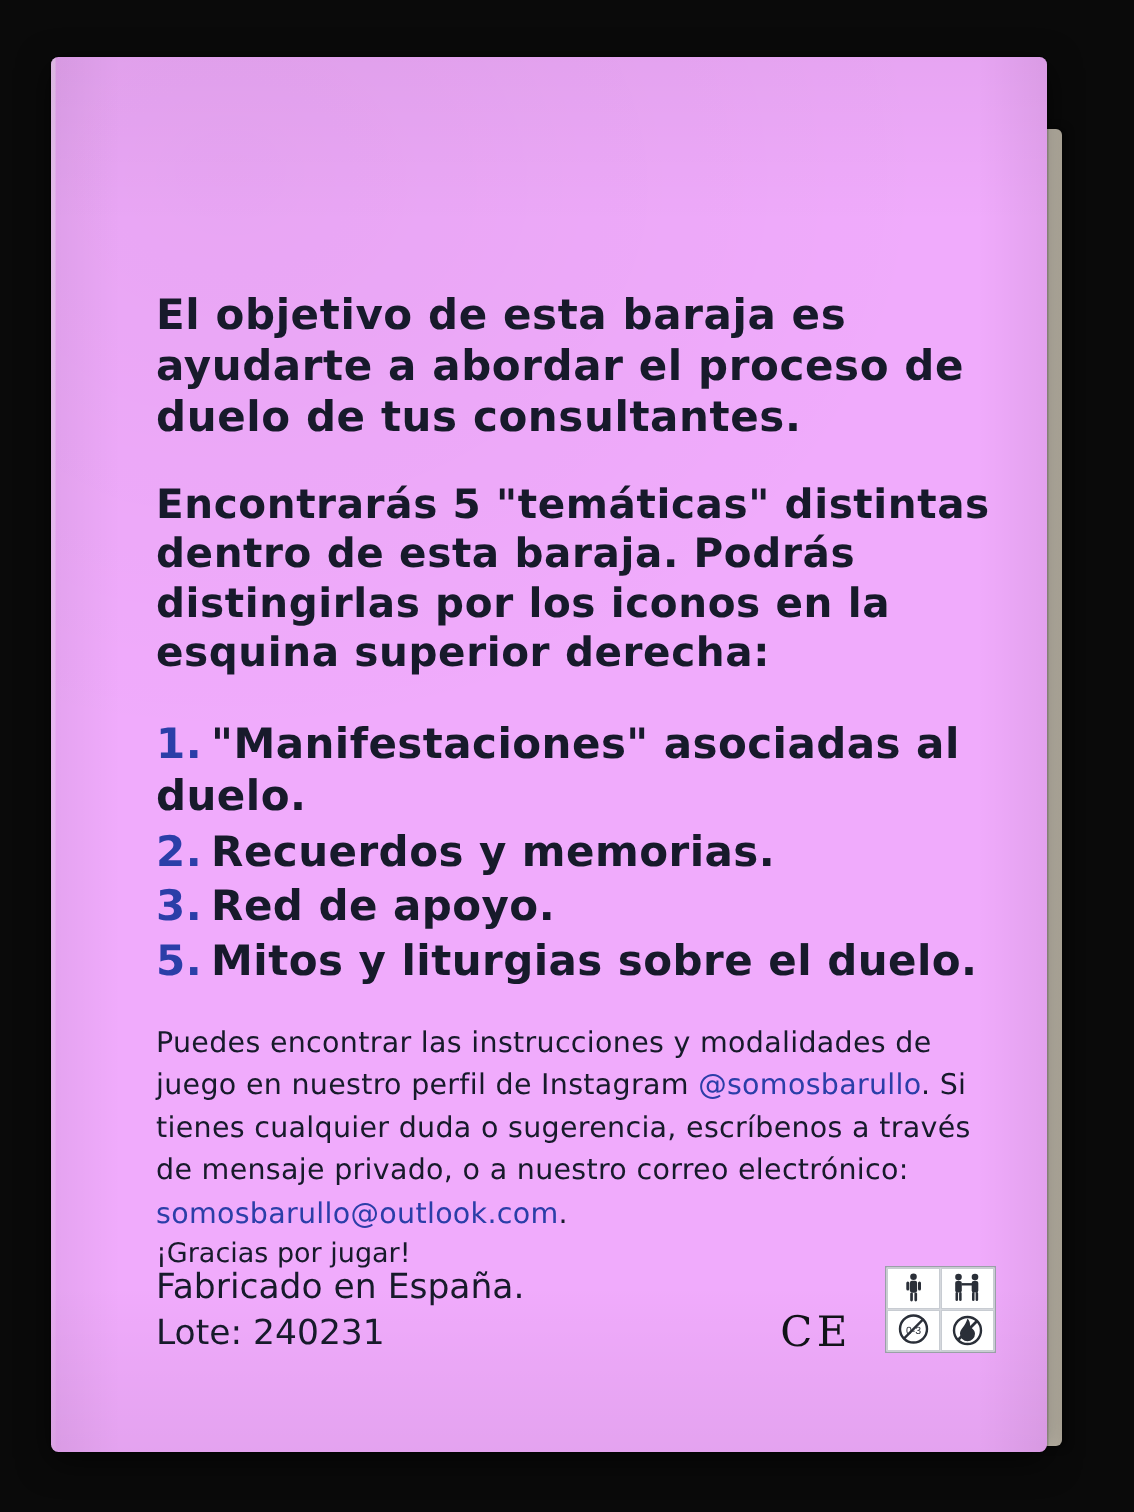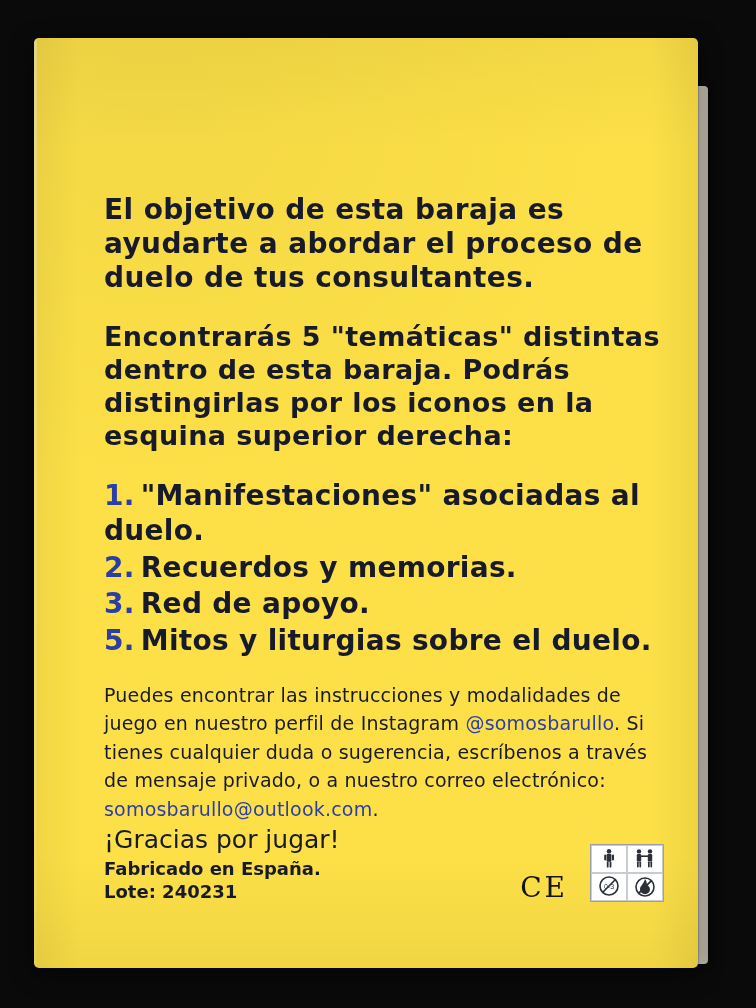--- a/index.html
+++ b/index.html
@@ -32,21 +32,21 @@
     border-radius: 0 4px 4px 0;
     box-shadow: 2px 0 6px rgba(0,0,0,0.55);
   }
 
   .box-front {
     position: absolute;
     left: 34px;
     top: 38px;
     width: 664px;
     height: 930px;
-    background: #fde047;
+    background: #f0abfc;
     border-radius: 5px;
     box-shadow: 0 0 0 1px rgba(0,0,0,0.15), 0 6px 22px rgba(0,0,0,0.6);
     overflow: hidden;
   }
   
   .paper-shade {
     position: absolute;
     inset: 0;
     background:
       radial-gradient(120% 70% at 18% 8%, rgba(0,0,0,0.035) 0%, rgba(0,0,0,0) 60%),
@@ -98,39 +98,39 @@
     line-height: 1.5;
     letter-spacing: 0.2px;
     font-weight: 500;
     margin: 6px 0 0 0;
   }
   .small .handle { color: #2b3ea8; }
   .small .mail { color: #2b3ea8; }
 
   .thanks {
     color: #171a2b;
-    font-size: 25px;
+    font-size: 18px;
     font-weight: 500;
     margin: 2px 0 0 0;
   }
 
   .footer {
     position: absolute;
     left: 70px;
     bottom: 64px;
     width: 560px;
     display: flex;
     align-items: flex-end;
     justify-content: space-between;
   }
   .mfg {
     color: #171a2b;
-    font-size: 18px;
+    font-size: 23px;
     line-height: 1.32;
-    font-weight: 700;
+    font-weight: 400;
     white-space: pre-line;
   }
 
   .marks {
     display: flex;
     align-items: flex-end;
     gap: 22px;
     padding-bottom: 2px;
   }
   .ce {

